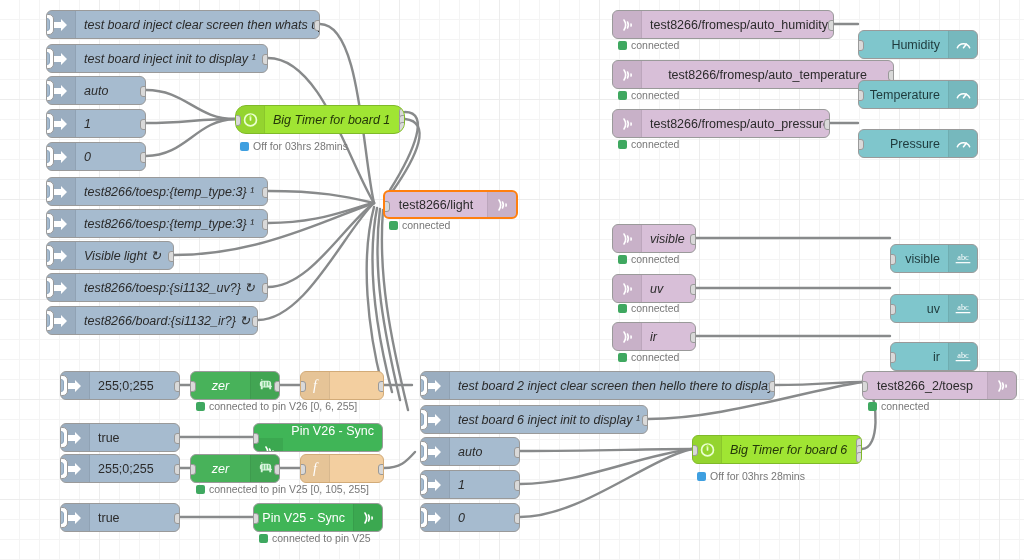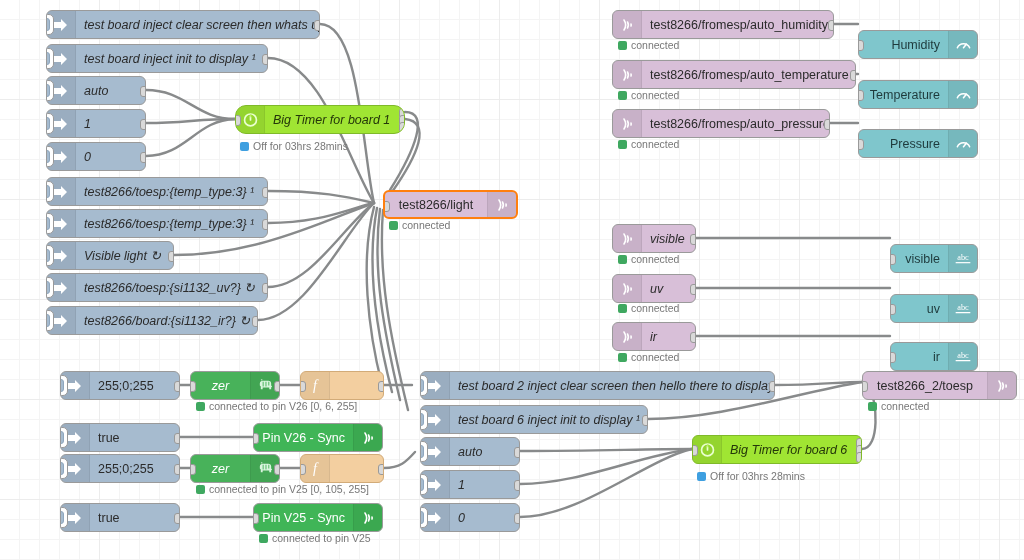--- a/index.html
+++ b/index.html
@@ -311,21 +311,21 @@
         </svg>
     </div>
     <div class="lbl" style="justify-content:center;">test8266/fromesp/auto_humidity</div>
     <div class="port out"></div>
   </div>
   <div class="status" style="left:618px;top:39px;">
     <span class="dot dot-green"></span>
     <span>connected</span>
   </div>
 
-  <div class="node n-mqtt" style="left:612px;top:60px;width:244px;">
+  <div class="node n-mqtt" style="left:612px;top:60px;width:282px;">
     <div class="ic left">
       <svg width="16" height="16" viewBox="0 0 16 16">
           <path d="M5 3a9 9 0 010 10M8.5 5a6 6 0 010 6M12 7a3 3 0 010 2" stroke="#fff" stroke-width="1.6" fill="none" stroke-linecap="round"></path>
         </svg>
     </div>
     <div class="lbl" style="justify-content:center;">test8266/fromesp/auto_temperature</div>
     <div class="port out"></div>
   </div>
   <div class="status" style="left:618px;top:89px;">
     <span class="dot dot-green"></span>
@@ -518,21 +518,21 @@
         </svg>
     </div>
     <div class="port in"></div>
     <div class="port out"></div>
   </div>
   <div class="status" style="left:196px;top:400px;">
     <span class="dot dot-green"></span>
     <span>connected to pin V26 [0, 6, 255]</span>
   </div>
 
-  <div class="node n-blynk-sync" style="left:253px;top:423px;width:130px;">
+  <div class="node n-blynk-sync" style="left:253px;top:423px;width:130px;flex-direction:column;">
     <div class="lbl" style="font-style:normal;">Pin V26 - Sync</div>
     <div class="ic right">
       <svg width="16" height="16" viewBox="0 0 16 16">
           <path d="M5 3a9 9 0 010 10M8.5 5a6 6 0 010 6M12 7a3 3 0 010 2" stroke="#fff" stroke-width="1.6" fill="none" stroke-linecap="round"></path>
         </svg>
     </div>
     <div class="port in"></div>
   </div>
 
   <div class="node n-blynk" style="left:190px;top:454px;width:90px;">

